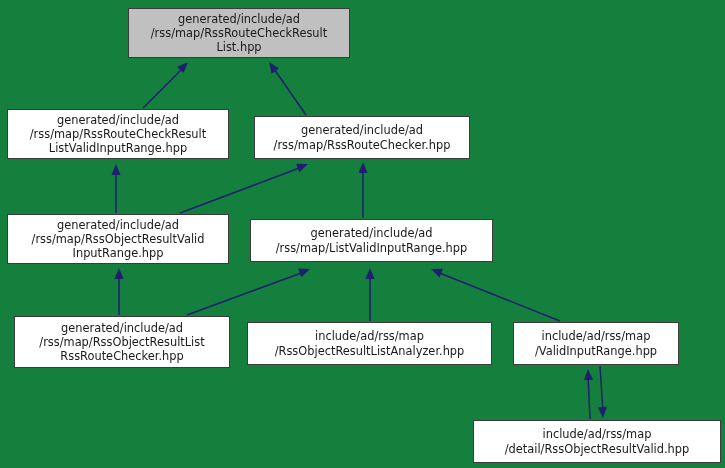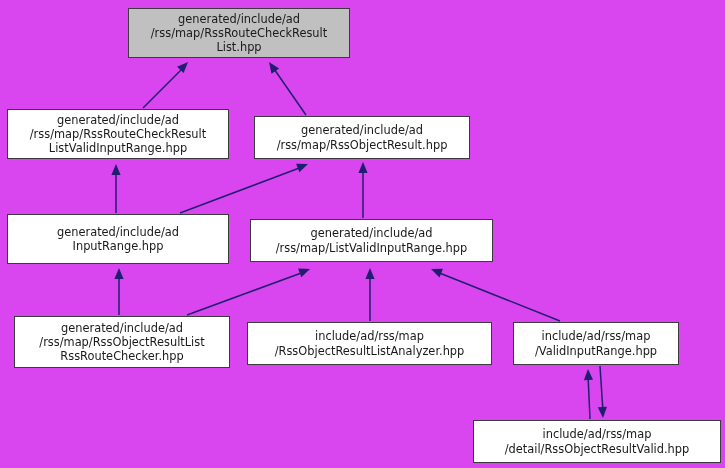--- a/index.html
+++ b/index.html
@@ -4,21 +4,21 @@
 <style>
   html, body {
     margin: 0;
     padding: 0;
     background: #ffffff;
   }
   #graph {
     position: relative;
     width: 725px;
     height: 468px;
-    background: #d946ef;
+    background: #15803d;
     overflow: hidden;
     font-family: "DejaVu Sans", "Liberation Sans", sans-serif;
   }
   #edges {
     position: absolute;
     left: 0;
     top: 0;
     width: 725px;
     height: 468px;
     pointer-events: none;
@@ -74,23 +74,23 @@
       <path d="M 590,419 L 588,375" stroke="#1f1f70" stroke-width="1.5" fill="none"></path>
       <polygon points="588,369 593.0359728319578,379.8073575695349 583.8433240117173,380.1750635223445" fill="#1f1f70"></polygon>
       <path d="M 600,366 L 603,412" stroke="#1f1f70" stroke-width="1.5" fill="none"></path>
       <polygon points="603,418 597.7740743822288,407.283204703013 606.9588018456444,406.7533165801236" fill="#1f1f70"></polygon>
     </svg>
 
   <div class="node root" style="left: 128px; top: 8px; width: 222px; height: 50px; background: rgb(192, 192, 192); border-color: rgb(59, 59, 59); color: rgb(26, 26, 26);"><span class="line">generated/include/ad</span><span class="line">/rss/map/RssRouteCheckResult</span><span class="line">List.hpp</span></div>
 
   <div class="node" style="left: 7px; top: 109px; width: 222px; height: 50px; background: rgb(255, 255, 255); border-color: rgb(59, 59, 59); color: rgb(26, 26, 26);"><span class="line">generated/include/ad</span><span class="line">/rss/map/RssRouteCheckResult</span><span class="line">ListValidInputRange.hpp</span></div>
 
-  <div class="node" style="left: 254px; top: 116px; width: 216px; height: 43px; background: rgb(255, 255, 255); border-color: rgb(59, 59, 59); color: rgb(26, 26, 26);"><span class="line">generated/include/ad</span><span class="line">/rss/map/RssObjectResult.hpp</span></div>
+  <div class="node" style="left: 254px; top: 116px; width: 216px; height: 43px; background: rgb(255, 255, 255); border-color: rgb(59, 59, 59); color: rgb(26, 26, 26);"><span class="line">generated/include/ad</span><span class="line">/rss/map/RssRouteChecker.hpp</span></div>
 
-  <div class="node" style="left: 7px; top: 214px; width: 222px; height: 50px; background: rgb(255, 255, 255); border-color: rgb(59, 59, 59); color: rgb(26, 26, 26);"><span class="line">generated/include/ad</span><span class="line">InputRange.hpp</span></div>
+  <div class="node" style="left: 7px; top: 214px; width: 222px; height: 50px; background: rgb(255, 255, 255); border-color: rgb(59, 59, 59); color: rgb(26, 26, 26);"><span class="line">generated/include/ad</span><span class="line">/rss/map/RssObjectResultValid</span><span class="line">InputRange.hpp</span></div>
 
   <div class="node" style="left: 250px; top: 219px; width: 243px; height: 43px; background: rgb(255, 255, 255); border-color: rgb(59, 59, 59); color: rgb(26, 26, 26);"><span class="line">generated/include/ad</span><span class="line">/rss/map/ListValidInputRange.hpp</span></div>
 
   <div class="node" style="left: 14px; top: 316px; width: 216px; height: 52px; background: rgb(255, 255, 255); border-color: rgb(59, 59, 59); color: rgb(26, 26, 26);"><span class="line">generated/include/ad</span><span class="line">/rss/map/RssObjectResultList</span><span class="line">RssRouteChecker.hpp</span></div>
 
   <div class="node" style="left: 247px; top: 322px; width: 245px; height: 43px; background: rgb(255, 255, 255); border-color: rgb(59, 59, 59); color: rgb(26, 26, 26);"><span class="line">include/ad/rss/map</span><span class="line">/RssObjectResultListAnalyzer.hpp</span></div>
 
   <div class="node" style="left: 513px; top: 322px; width: 166px; height: 43px; background: rgb(255, 255, 255); border-color: rgb(59, 59, 59); color: rgb(26, 26, 26);"><span class="line">include/ad/rss/map</span><span class="line">/ValidInputRange.hpp</span></div>
 
   <div class="node" style="left: 473px; top: 420px; width: 248px; height: 43px; background: rgb(255, 255, 255); border-color: rgb(59, 59, 59); color: rgb(26, 26, 26);"><span class="line">include/ad/rss/map</span><span class="line">/detail/RssObjectResultValid.hpp</span></div>

